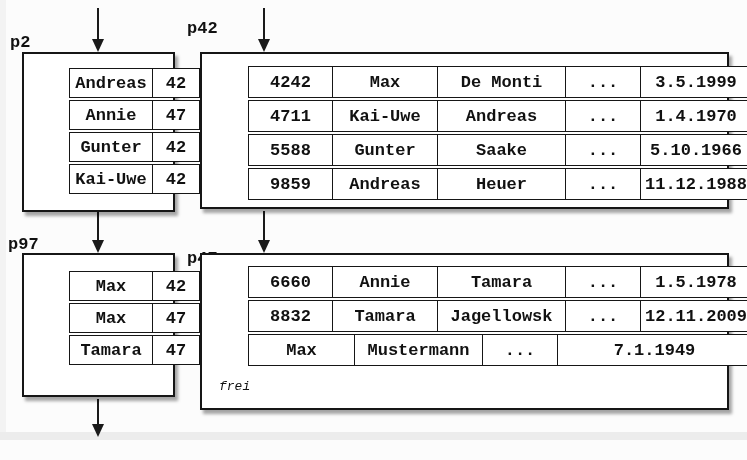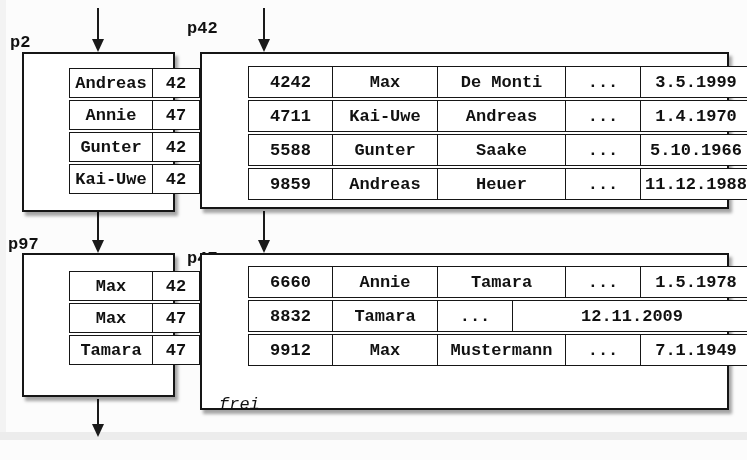--- a/index.html
+++ b/index.html
@@ -52,21 +52,21 @@
   .t-p2 .c0,.t-p97 .c0{flex:0 0 82px;}
   .t-p2 .c1,.t-p97 .c1{flex:1;}
   
   .t-p42 .c0,.t-p47 .c0{flex:0 0 83px;}
   .t-p42 .c1,.t-p47 .c1{flex:0 0 105px;}
   .t-p42 .c2,.t-p47 .c2{flex:0 0 128px;text-align:center;}
   .t-p42 .c3,.t-p47 .c3{flex:0 0 75px;}
   .t-p42 .c4,.t-p47 .c4{flex:1;}
 
   .free-label{
-    position:absolute;left:17px;top:140px;font-size:17px;font-style:italic;
+    position:absolute;left:17px;top:124px;font-size:13px;font-style:italic;
     font-weight:normal;color:#111;
   }
 
   
   .arrow-line{position:absolute;width:2px;background:#1a1a1a;}
   .arrow-head{
     position:absolute;width:0;height:0;
     border-left:6px solid transparent;border-right:6px solid transparent;
     border-top:13px solid #1a1a1a;
   }
@@ -180,25 +180,25 @@
         <div class="trow">
           <div class="tcell c0">6660</div>
           <div class="tcell c1">Annie</div>
           <div class="tcell c2">Tamara</div>
           <div class="tcell c3">...</div>
           <div class="tcell c4">1.5.1978</div>
         </div>
         <div class="trow">
           <div class="tcell c0">8832</div>
           <div class="tcell c1">Tamara</div>
+          <div class="tcell c2">Jagellowsk</div>
           <div class="tcell c3">...</div>
           <div class="tcell c4">12.11.2009</div>
         </div>
         <div class="trow">
-          <div class="tcell c0">9912</div>
           <div class="tcell c1">Max</div>
           <div class="tcell c2">Mustermann</div>
           <div class="tcell c3">...</div>
           <div class="tcell c4">7.1.1949</div>
         </div>
       </div>
     <span class="free-label">frei</span>
   </div>
 </div>
 

